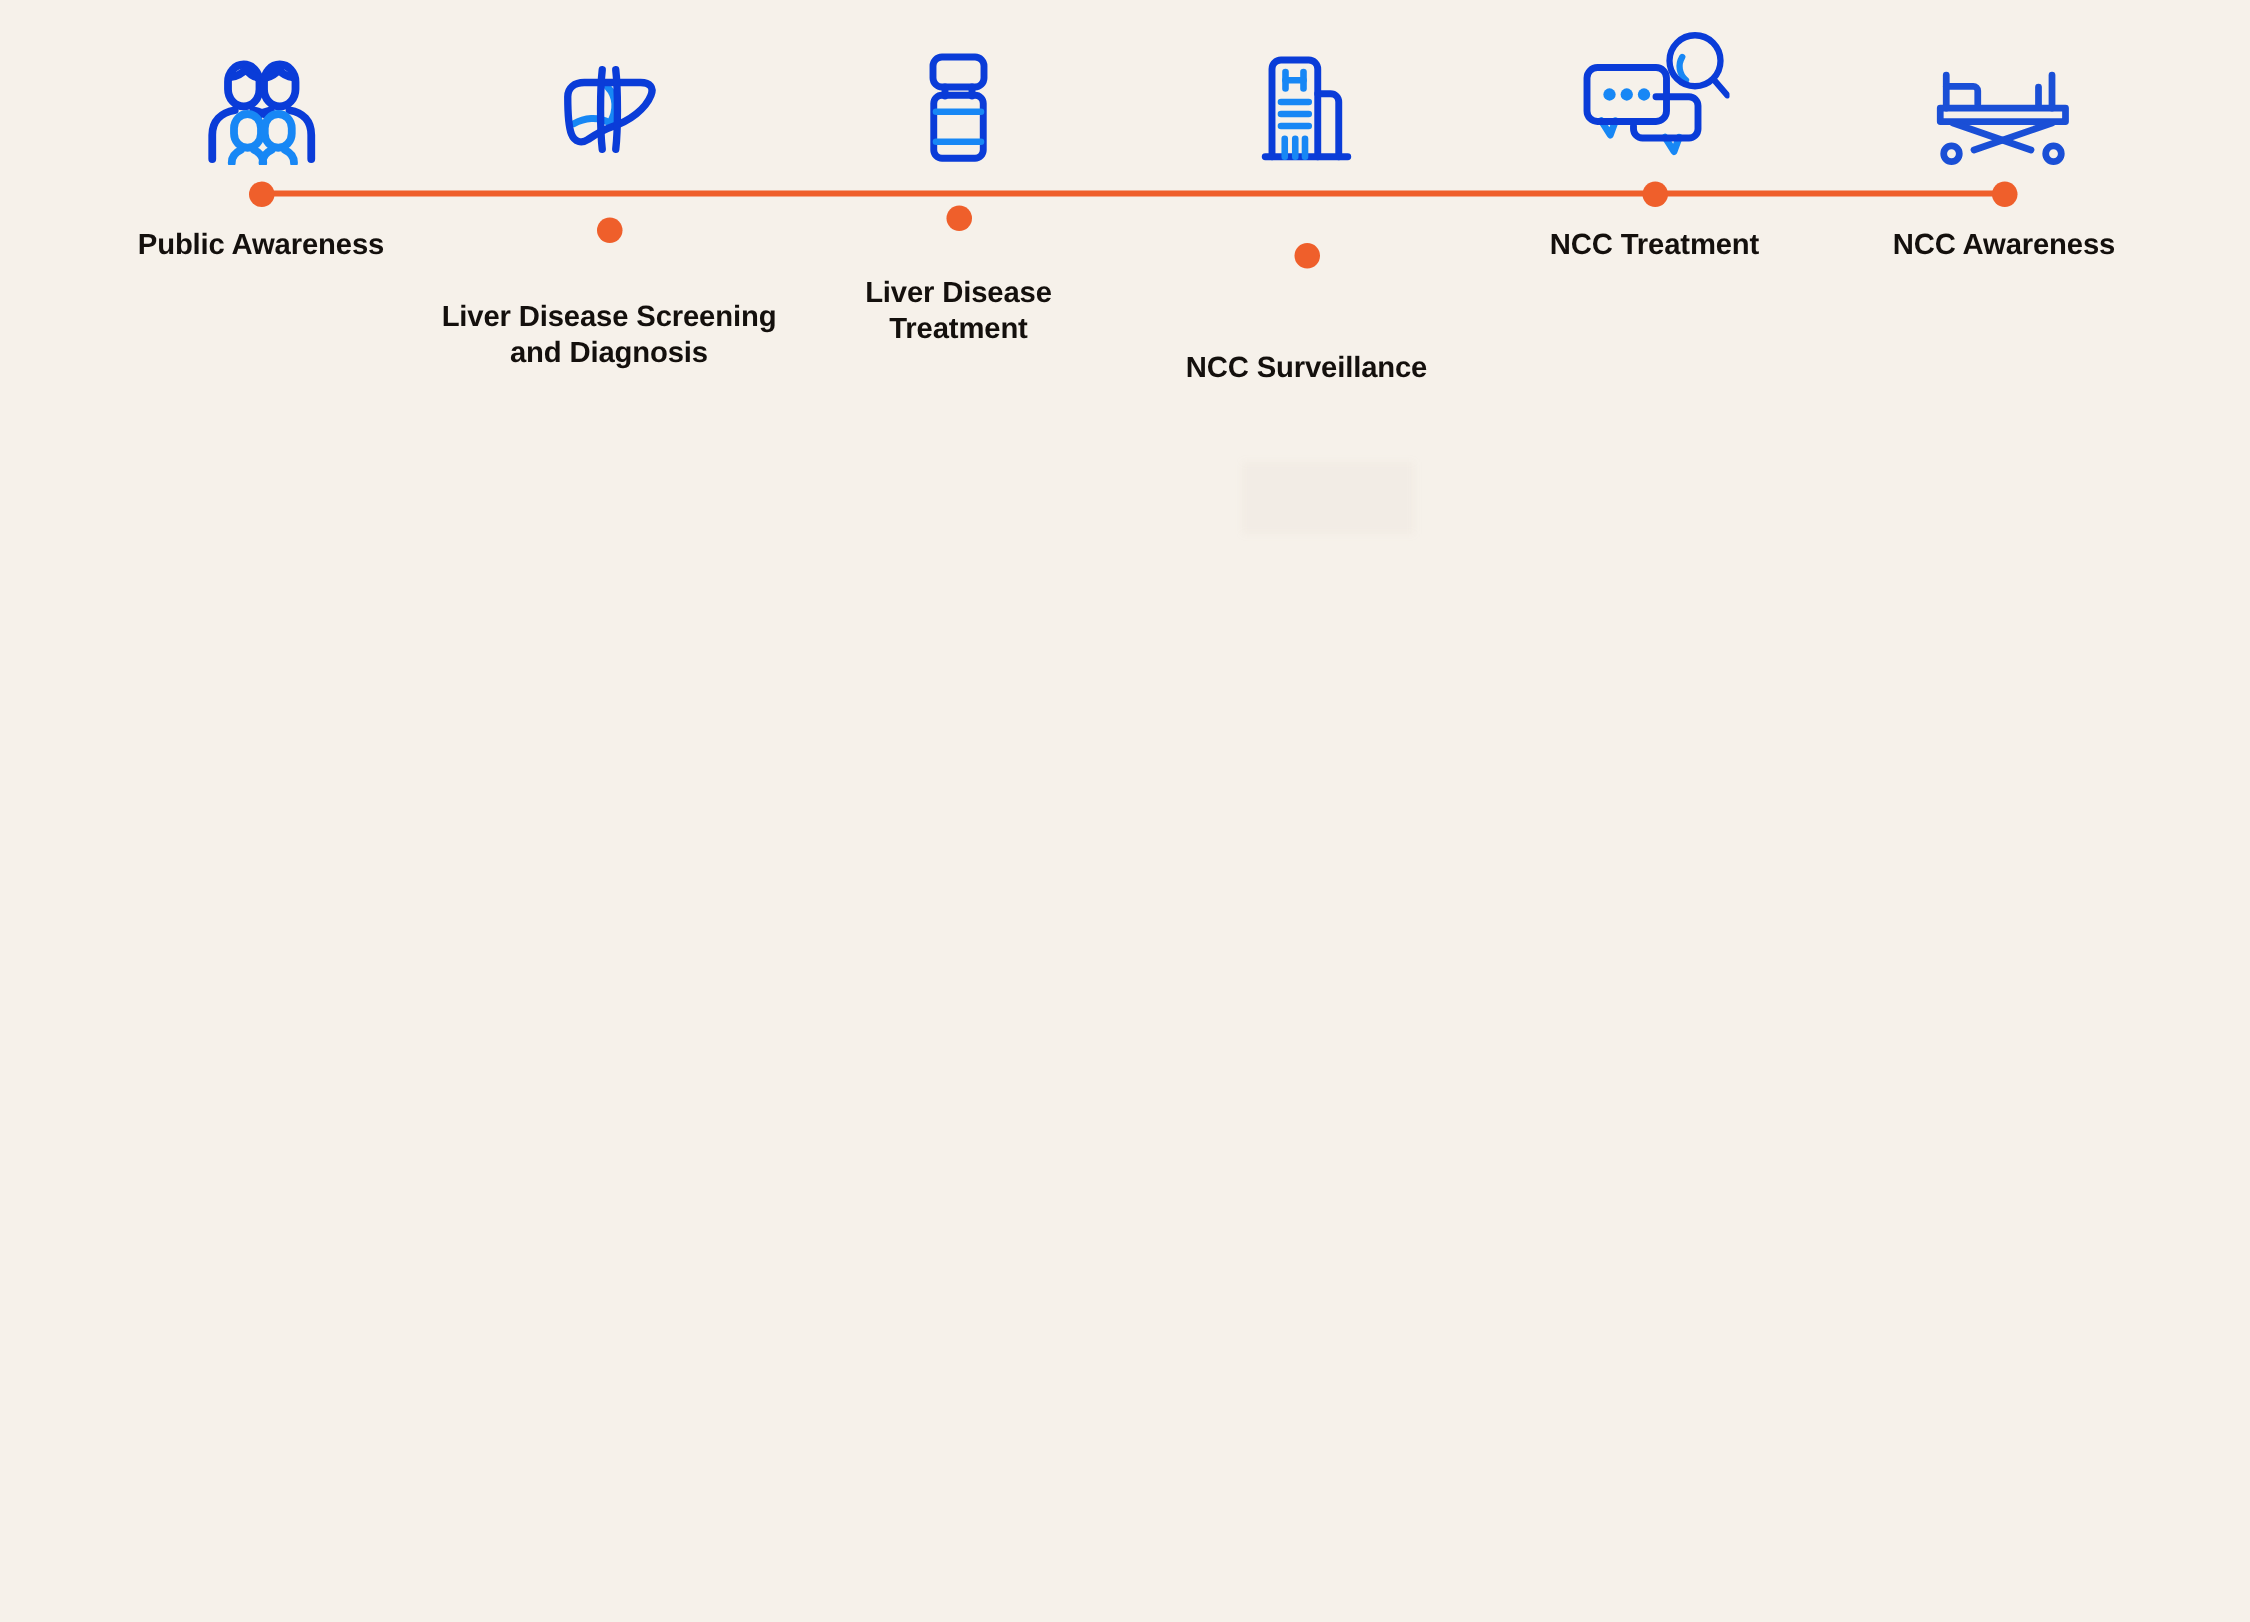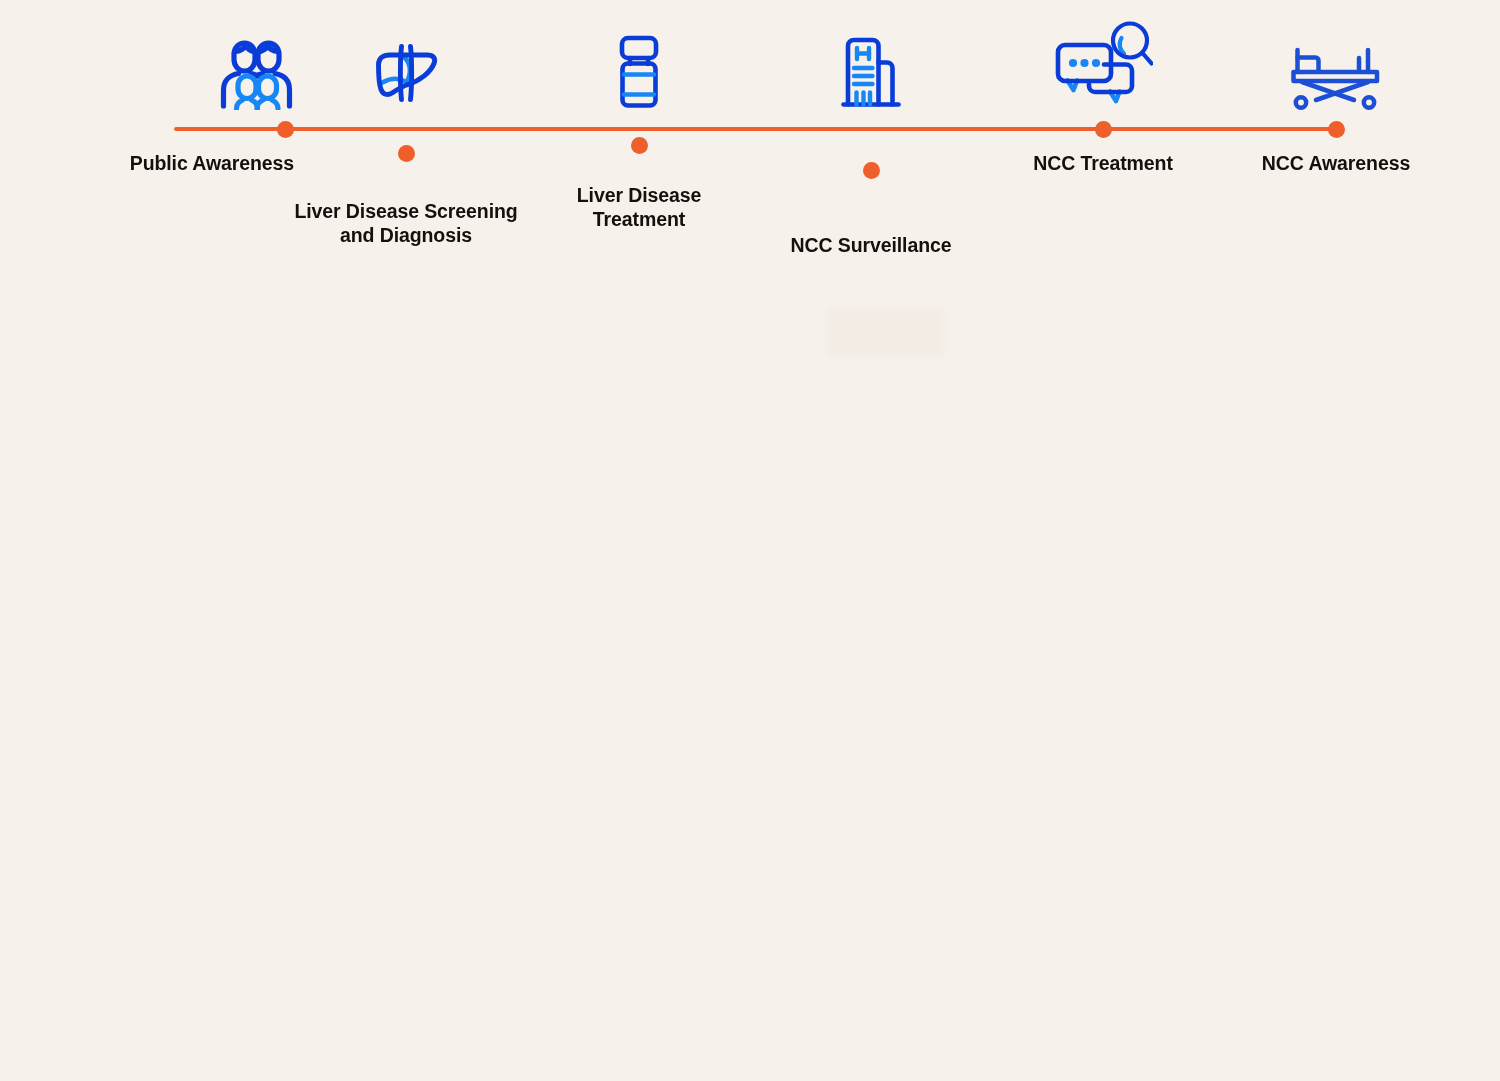--- a/index.html
+++ b/index.html
@@ -74,21 +74,21 @@
     text-align: center;
     font-size: 19.5px;
     font-weight: bold;
     line-height: 1.22;
     color: #14100D;
     letter-spacing: -0.1px;
     white-space: pre-line;
   }
 
   
-  .step-0 { left: 174px; align-items: flex-end; }
+  .step-0 { left: 174px; }
   .step-1 { left: 406px; gap: 24px; }
   .step-2 { left: 639px; gap: 16px; }
   .step-3 { left: 871px; gap: 41px; }
   .step-4 { left: 1103px; }
   .step-5 { left: 1336px; }
 
   
   .icon-svg { display: block; }
 
   

